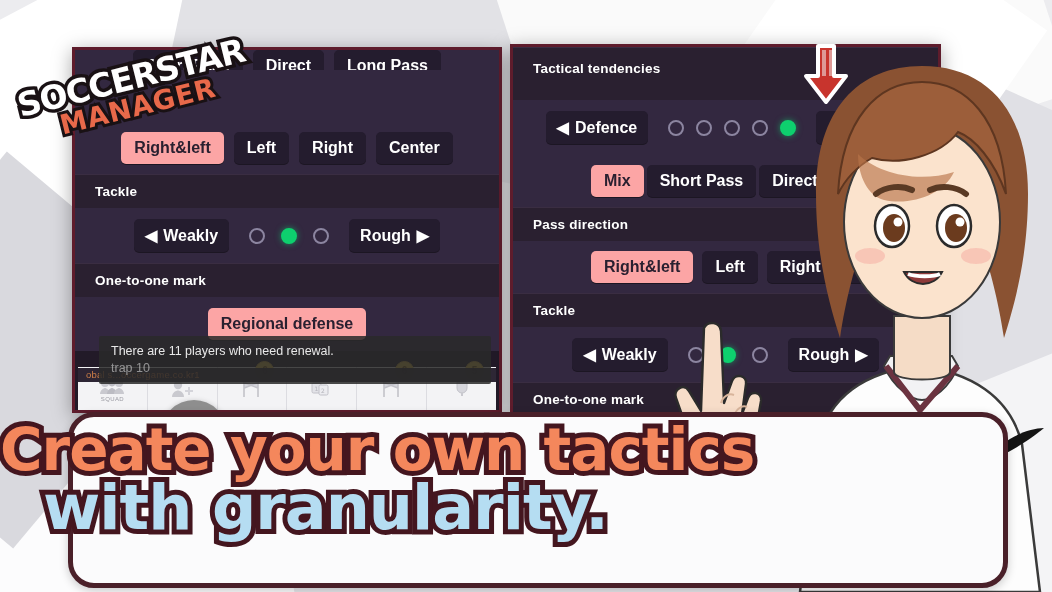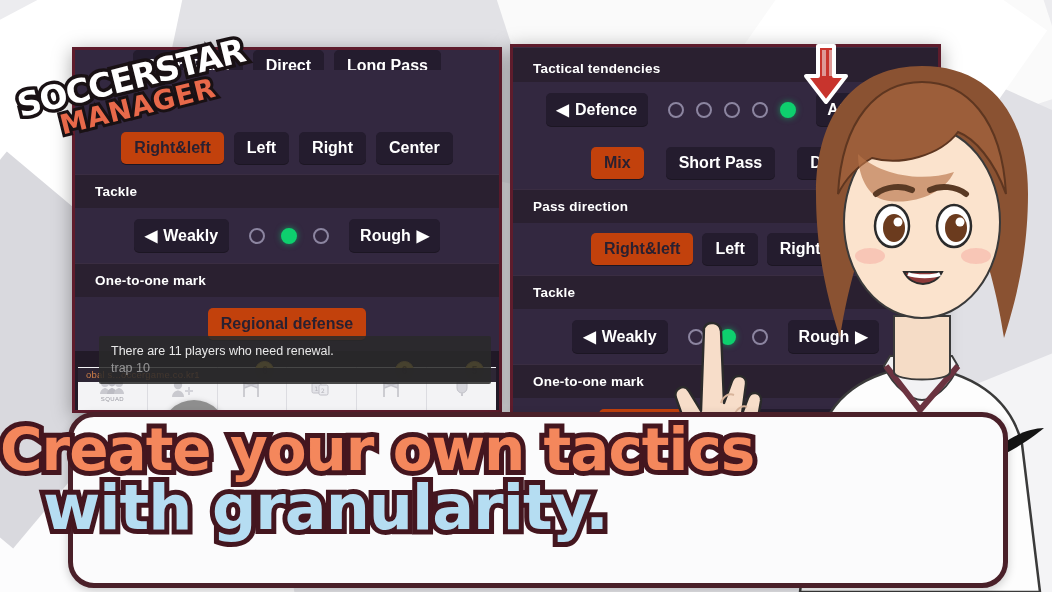--- a/index.html
+++ b/index.html
@@ -50,21 +50,21 @@
     border-top:1px solid #3a2d42;position:relative;z-index:2;}
   .row{
     background:#332840;padding:9px 0;display:flex;align-items:center;
     justify-content:center;gap:10px;position:relative;z-index:2;}
   .row-left{justify-content:flex-start;padding-left:86px;}
 
   .chip{
     background:#241c2e;color:#fff;font-size:16px;font-weight:bold;
     border-radius:5px;padding:7px 13px;white-space:nowrap;
     box-shadow:0 1px 0 rgba(0,0,0,.45);}
-  .chip.sel{background:#c2410c;color:#2a2030;font-weight:600;text-align:center;}
+  .chip.sel{background:#fca5a5;color:#2a2030;font-weight:600;text-align:center;}
   .chip.arrow{padding:7px 11px;display:flex;align-items:center;gap:6px;}
 
   .dots{display:flex;align-items:center;gap:16px;padding:0 10px;}
   .dot{width:16px;height:16px;border-radius:50%;
        border:2px solid #8c85a0;box-sizing:border-box;}
   .dot.on{background:#0ed06e;border-color:#0ed06e;box-shadow:0 0 6px rgba(14,208,110,.6);}
 
   .cut-top{height:20px;background:#332840;position:relative;z-index:2;
            display:flex;align-items:flex-end;justify-content:center;gap:10px;
            overflow:hidden;}
@@ -259,42 +259,42 @@
     <div class="messenger">
       <div class="bub">
         
       </div>
     </div>
   </div>
 
   <div class="panel panel-right">
     <div class="scan"></div>
 
-    <div class="section-head" style="padding-top:13px;padding-bottom:6px;">Tactical tendencies</div>
+    <div class="section-head" style="padding-top:13px;padding-bottom:24px;">Tactical tendencies</div>
 
     <div class="row" style="padding:11px 0;">
       <div class="chip arrow">
         <span>◀</span>
         <span>Defence</span>
       </div>
       <div class="dots" style="gap:12px;">
         <span class="dot"></span>
         <span class="dot"></span>
         <span class="dot"></span>
         <span class="dot"></span>
         <span class="dot on"></span>
       </div>
       <div class="chip arrow">
         <span>Attack</span>
         <span>▶</span>
       </div>
     </div>
 
 
-    <div class="row row-left" style="padding:10px 0 10px 78px;gap:22px;">
+    <div class="row row-left" style="padding:10px 0 10px 78px;gap:3px;">
       <div class="chip sel">Mix</div>
       <div class="chip">Short Pass</div>
       <div class="chip">Direct</div>
       <div class="chip">Long Pa</div>
     </div>
 
     <div class="section-head">Pass direction</div>
 
     <div class="row row-left" style="padding:10px 0 10px 78px;gap:9px;">
       <div class="chip sel">Right&amp;left</div>

